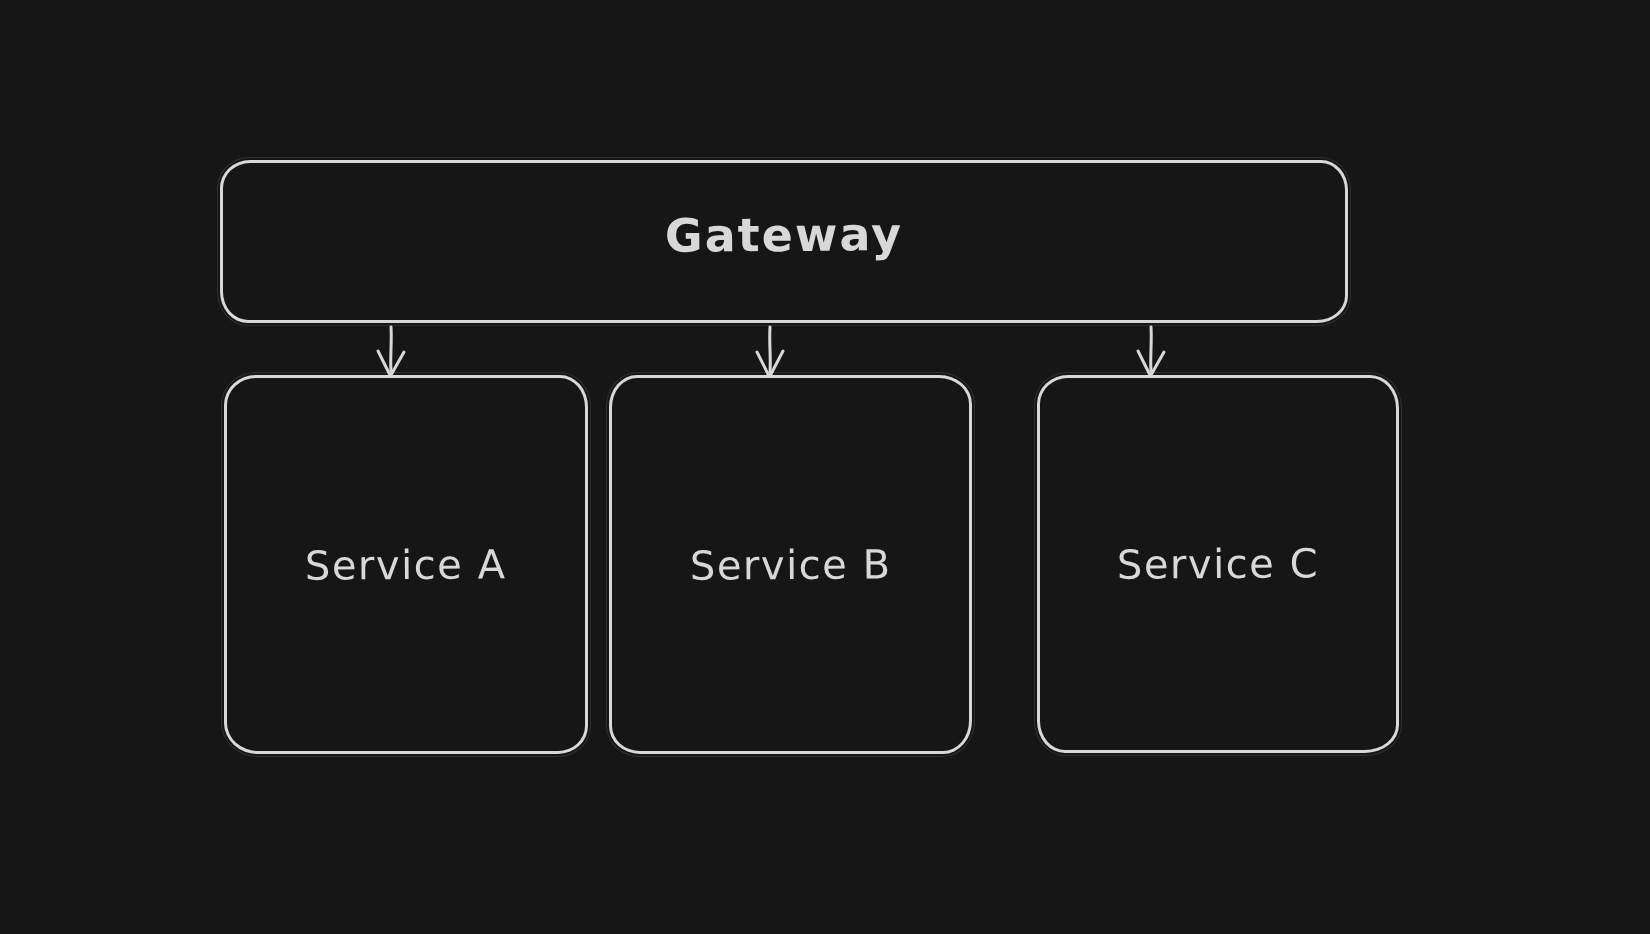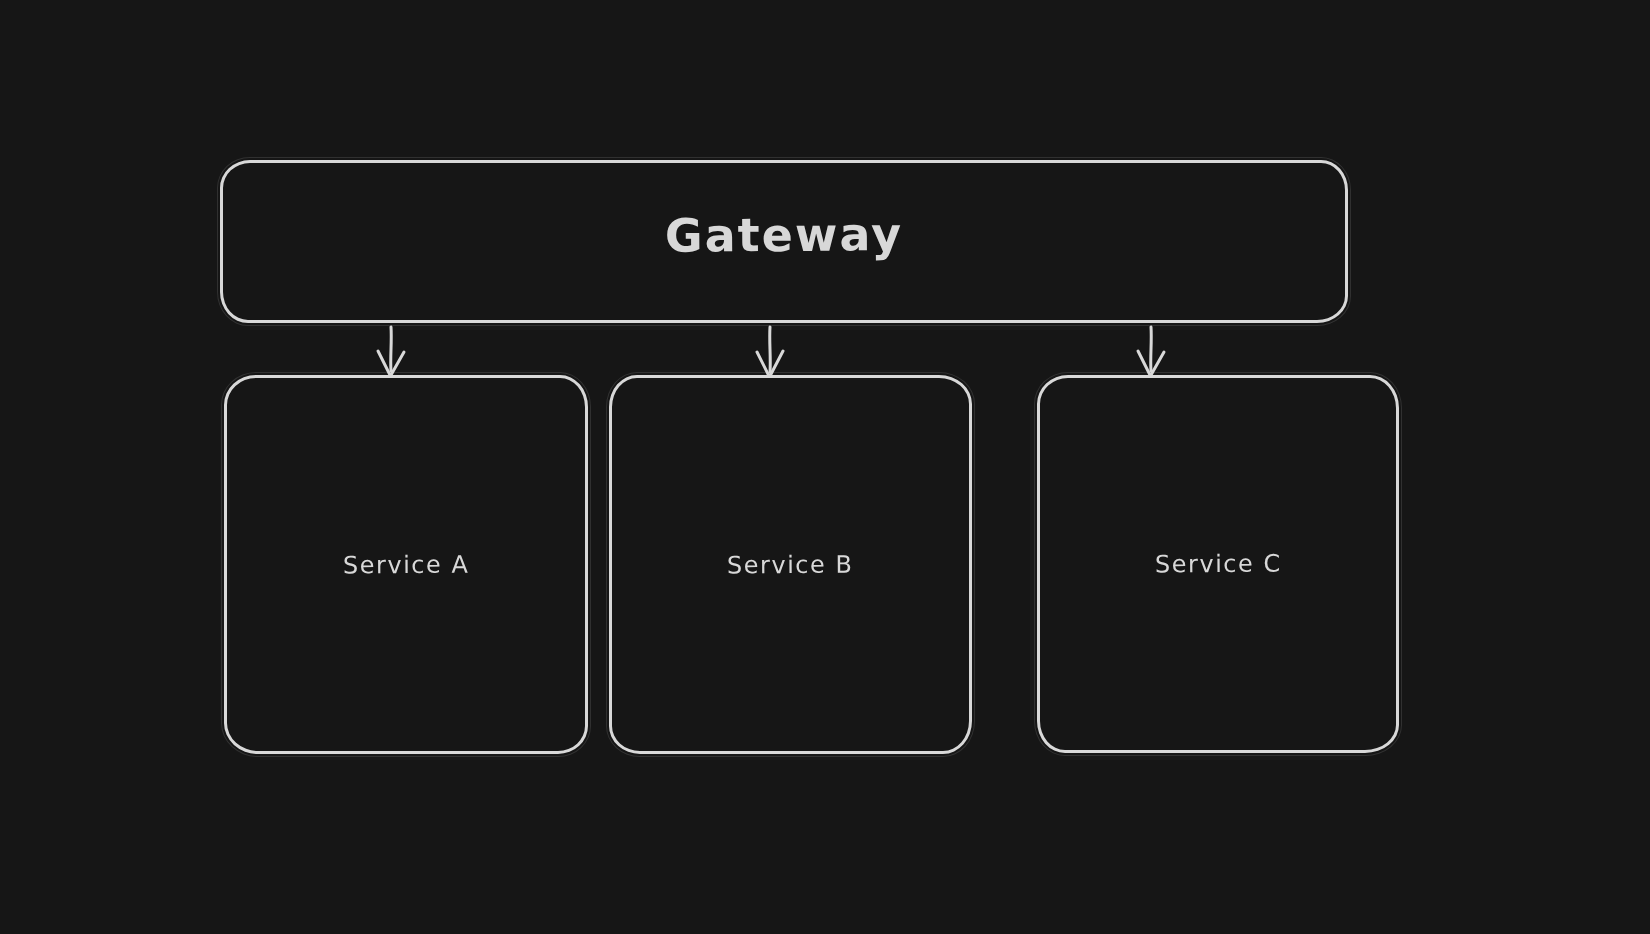--- a/index.html
+++ b/index.html
@@ -49,21 +49,21 @@
     height: 163px;
     border-radius: 30px 27px 31px 28px / 28px 30px 27px 31px;
   }
   .node-gateway .node-label {
     font-size: 46px;
     font-weight: 700;
     letter-spacing: 2px;
     padding-bottom: 14px;
   }
   .node-service {
-    font-size: 24px;
+    font-size: 40px;
     font-weight: 400;
   }
   .node-service-a {
     left: 224px;
     top: 375px;
     width: 364px;
     height: 379px;
     border-radius: 32px 28px 30px 34px / 30px 32px 28px 31px;
   }
   .node-service-b {

